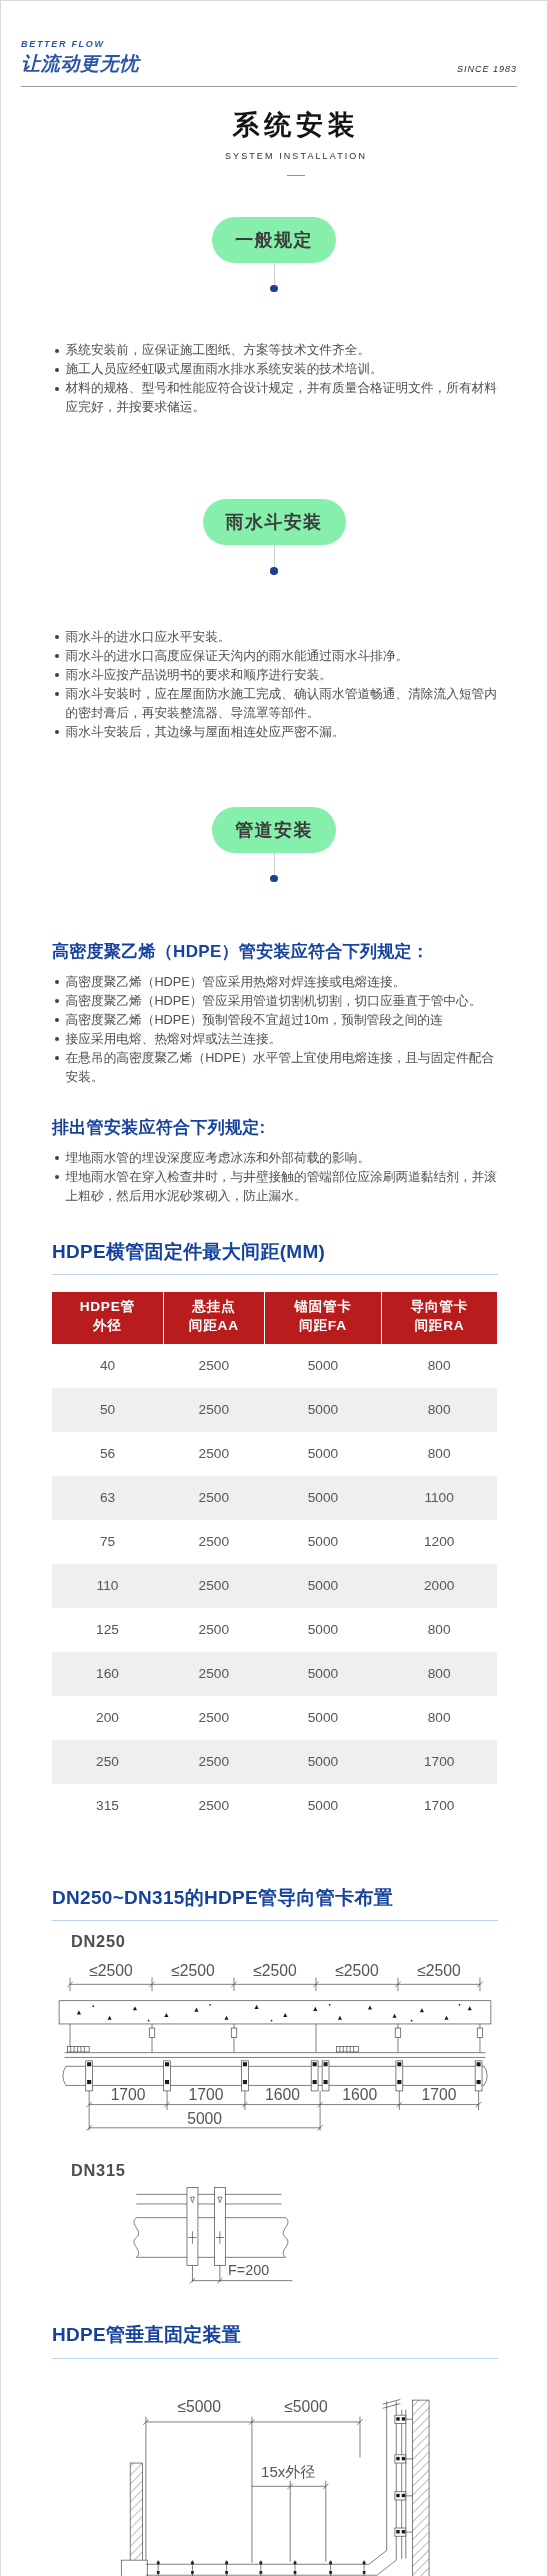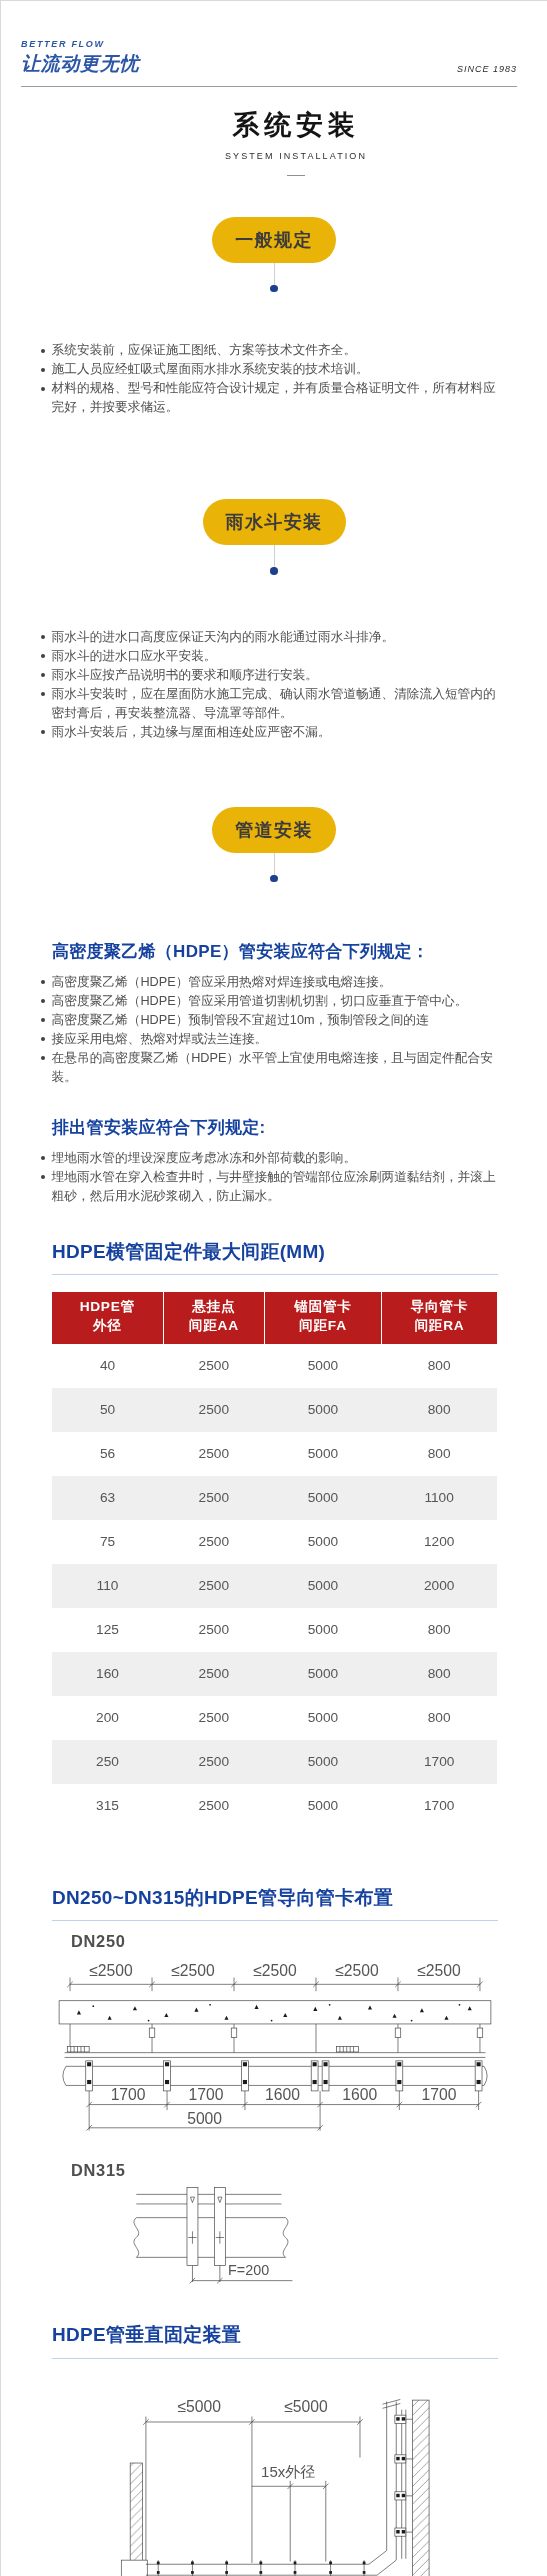--- a/index.html
+++ b/index.html
@@ -15,27 +15,27 @@
   .header-divider { height:0.7px; background:#9b9b9b; margin-top:9px; }
 
   
   .title-block { text-align:center; margin-top:20.5px;padding-left:44px; }
   .page-title { margin:0; font-size:27px; font-weight:bold; color:#141414; letter-spacing:4.8px; }
   .page-subtitle { margin-top:8.2px; font-size:9px; color:#2e2e2e; letter-spacing:2.1px; }
   .mini-divider { width:18px; height:0.7px; background:#8f8f8f; margin:13.7px auto 0 auto; }
 
   
   .badge-block { text-align:center; }
-  .badge { display:inline-block; background:#eab308; color:#3c3c3c; font-size:18px; font-weight:bold;
+  .badge { display:inline-block; background:#86efac; color:#3c3c3c; font-size:18px; font-weight:bold;
            letter-spacing:1.4px; padding:11px 23px; border-radius:31.5px; }
   .badge-line { width:0.7px; height:22px; background:#cfcfcf; margin:0 auto; }
   .badge-dot { width:7.5px; height:7.5px; border-radius:50%; background:#1c3f90; margin:0 auto; }
 
   
-  .bullet-list { list-style:none; margin:0; padding:0 47px 0 39px; }
+  .bullet-list { list-style:none; margin:0; padding:0 47px 0 53px; }
   .bullet-list li { position:relative; padding-left:11.6px; font-size:12.7px; line-height:19px; color:#4e4e4e; }
   .bullet-list li::before { content:''; position:absolute; left:0.7px; top:7.2px; width:4.1px; height:4.1px;
                             border-radius:50%; background:#3f3f46; }
 
   
   .blue-list-heading { margin:0; padding:0 47px 0 51px; font-size:17px; font-weight:bold; color:#16429f; letter-spacing:0.3px; }
   .section-heading { margin:12px 49px 0 51px; padding-bottom:9.6px; border-bottom:0.7px solid #bed2ec;
                      font-size:19px; font-weight:bold; color:#16429f; letter-spacing:0.3px; }
 
   
@@ -100,22 +100,22 @@
       <li>施工人员应经虹吸式屋面雨水排水系统安装的技术培训。</li>
       <li>材料的规格、型号和性能应符合设计规定，并有质量合格证明文件，所有材料应完好，并按要求储运。</li>
     </ul>
 
   <div class="badge-block mt-120">
     <div class="badge">雨水斗安装</div>
     <div class="badge-line"></div>
     <div class="badge-dot"></div>
   </div>
   <ul class="bullet-list mt-78">
+      <li>雨水斗的进水口应水平安装。</li>
       <li>雨水斗的进水口高度应保证天沟内的雨水能通过雨水斗排净。</li>
-      <li>雨水斗的进水口应水平安装。</li>
       <li>雨水斗应按产品说明书的要求和顺序进行安装。</li>
       <li>雨水斗安装时，应在屋面防水施工完成、确认雨水管道畅通、清除流入短管内的密封膏后，再安装整流器、导流罩等部件。</li>
       <li>雨水斗安装后，其边缘与屋面相连处应严密不漏。</li>
     </ul>
 
   <div class="badge-block mt-95">
     <div class="badge">管道安装</div>
     <div class="badge-line"></div>
     <div class="badge-dot"></div>
   </div>

